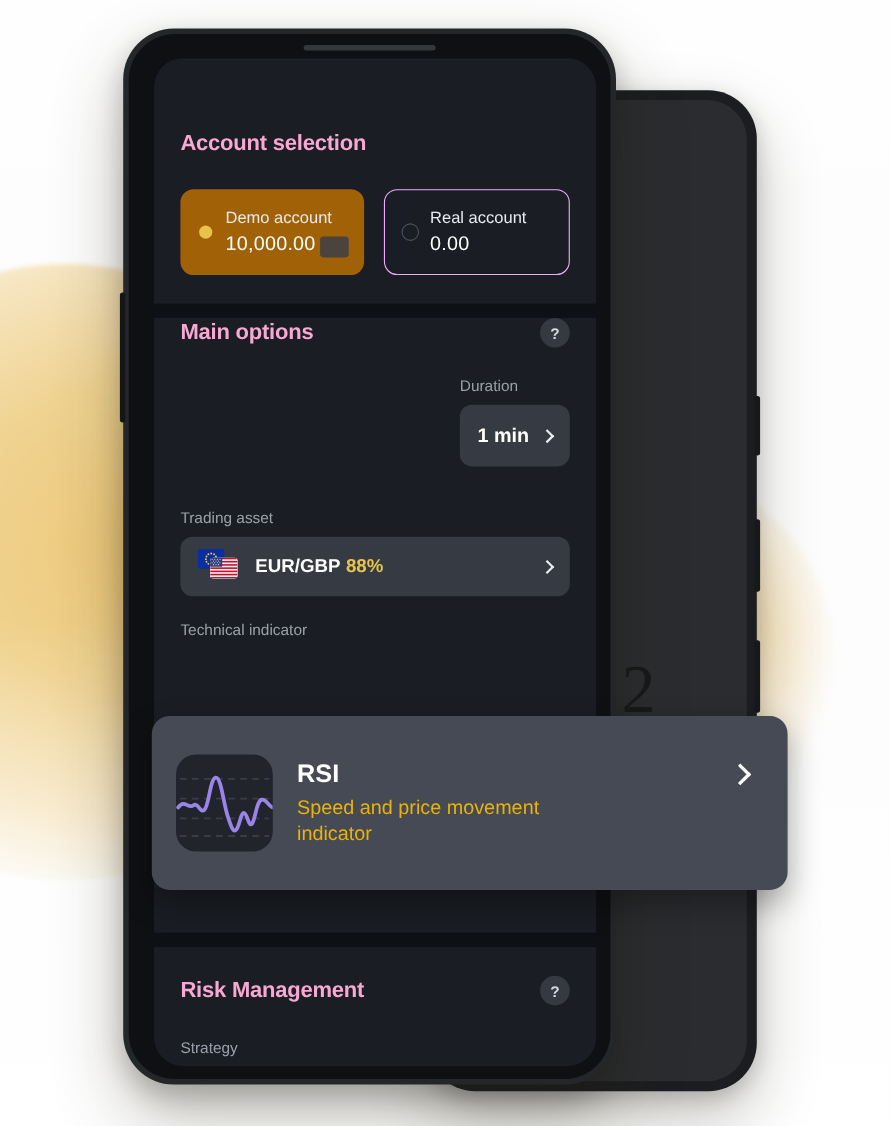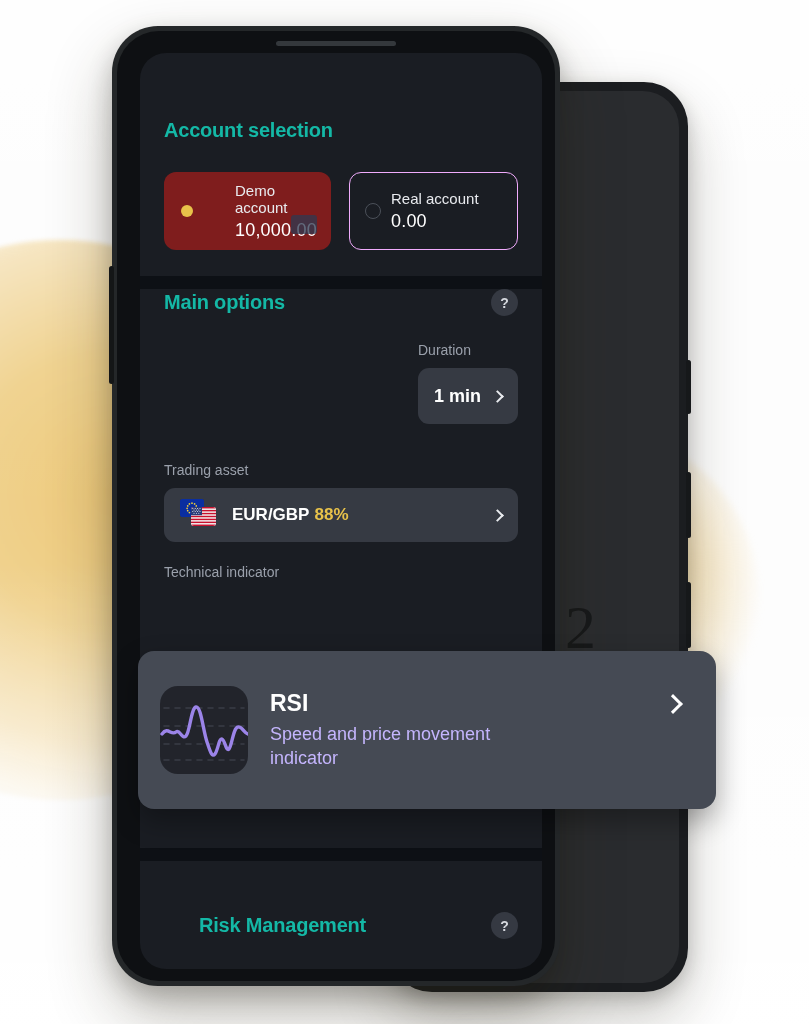--- a/index.html
+++ b/index.html
@@ -108,42 +108,42 @@
     border-radius: 26px;
     overflow: hidden;
   }
 
   
   .app { position: absolute; inset: 0; color: #fff; }
 
   .section { padding: 0 24px; }
 
   .sec-title {
-    font-size: 20px; font-weight: bold; color: #14b8a6;
+    font-size: 20px; font-weight: bold; color: #f9a8d4;
     letter-spacing: -0.2px;
   }
   .sec-head {
     display: flex; align-items: center; justify-content: space-between;
   }
   .help-btn {
     width: 27px; height: 27px; border-radius: 50%;
     background: #353942;
     display: flex; align-items: center; justify-content: center;
     font-size: 14px; font-weight: bold; color: #d6d9df;
   }
 
   
   .acct-section { padding-top: 66px; padding-bottom: 26px; }
   .acct-row { display: flex; gap: 18px; margin-top: 30px; }
   .acct-card {
     flex: 1; height: 78px; border-radius: 12px;
     display: flex; align-items: center; padding: 0 14px;
     position: relative;
   }
-  .acct-card.selected { background: #7f1d1d; gap: 30px; }
+  .acct-card.selected { background: #a16207; }
   .acct-card.unselected { background: transparent; border: 1px solid #f0abfc; }
   .radio-outer {
     width: 17px; height: 17px; border-radius: 50%;
     flex: 0 0 17px; margin-right: 10px;
     display: flex; align-items: center; justify-content: center;
   }
   .radio-outer.on { background: transparent; }
   .radio-dot { width: 12px; height: 12px; border-radius: 50%; background: #e8c24a; }
   .radio-ring { width: 16px; height: 16px; border-radius: 50%; border: 1.5px solid #4b5059; }
   .acct-text { display: flex; flex-direction: column; gap: 4px; }
@@ -207,21 +207,21 @@
     box-shadow: 0 12px 28px rgba(0,0,0,0.32);
     z-index: 20;
   }
   .rsi-icon {
     width: 88px; height: 88px; border-radius: 18px;
     background: #22242b; flex: 0 0 88px;
     position: relative; overflow: hidden;
   }
   .rsi-text { margin-left: 22px; flex: 1; }
   .rsi-title { font-size: 23px; font-weight: bold; color: #ffffff; margin-bottom: 6px; }
-  .rsi-desc { font-size: 18px; color: #c4b5fd; line-height: 1.32; max-width: 290px; }
+  .rsi-desc { font-size: 18px; color: #eab308; line-height: 1.32; max-width: 290px; }
   .rsi-chev {
     width: 14px; height: 14px;
     border-right: 3.2px solid #ffffff; border-top: 3.2px solid #ffffff;
     transform: rotate(45deg);
     margin-right: 14px; margin-bottom: 52px;
   }
 
   
   .risk-section { padding-top: 26px; }
 </style>
@@ -366,25 +366,26 @@
               </div>
             </div>
 
             <div class="ti-block">
               <div class="field-label">Technical indicator</div>
             </div>
           </div>
 
           <div class="divider" style="position:absolute; left:0; right:0; top:795px;"></div>
 
-          <div class="section risk-section" style="position:absolute; left:0; right:0; top:833px;margin-left:35px;">
+          <div class="section risk-section" style="position:absolute; left:0; right:0; top:808px;">
             <div class="sec-head">
               <div class="sec-title">Risk Management</div>
               <div class="help-btn">?</div>
             </div>
+            <div class="field-label" style="margin-top:30px;">Strategy</div>
 
           </div>
 
         </div>
       </div>
     </div>
   </div>
 
   <div class="rsi-card">
     <div class="rsi-icon">

